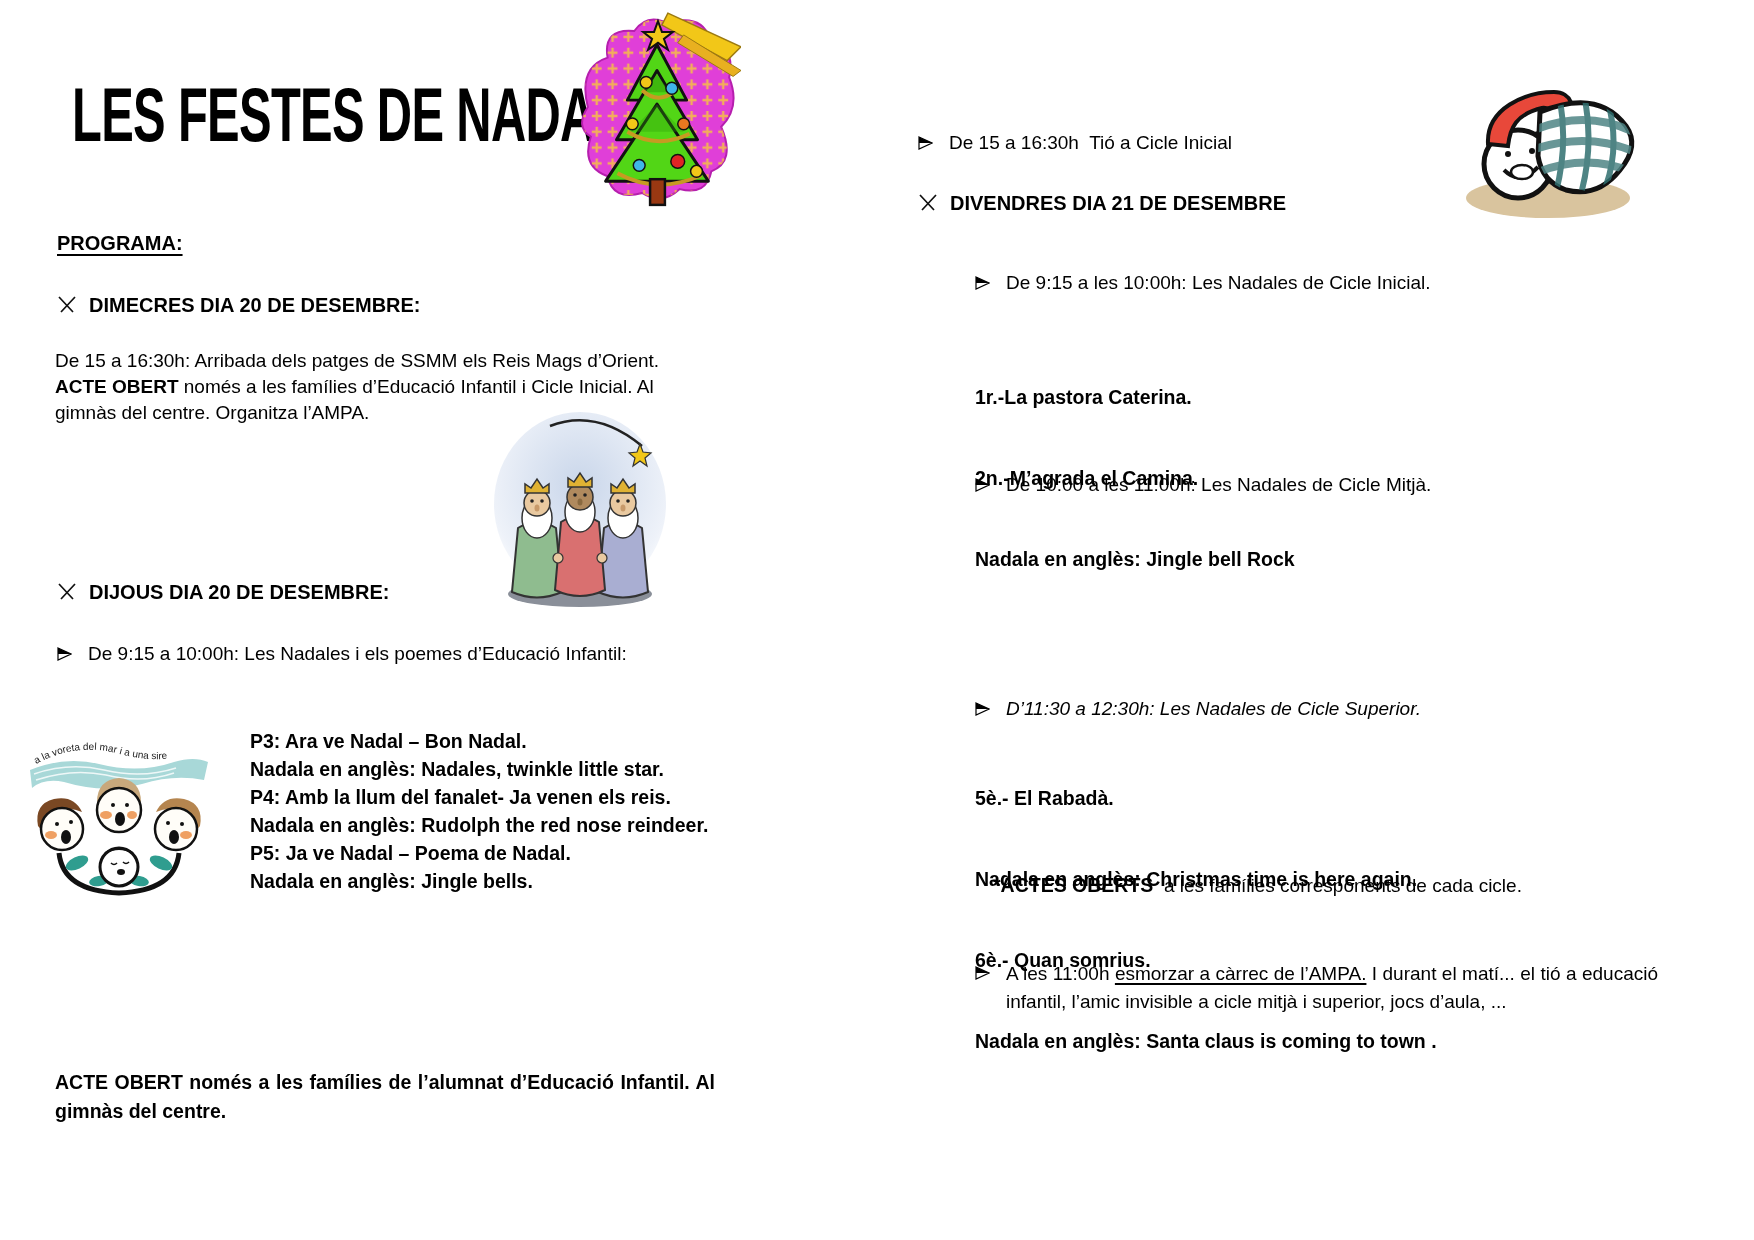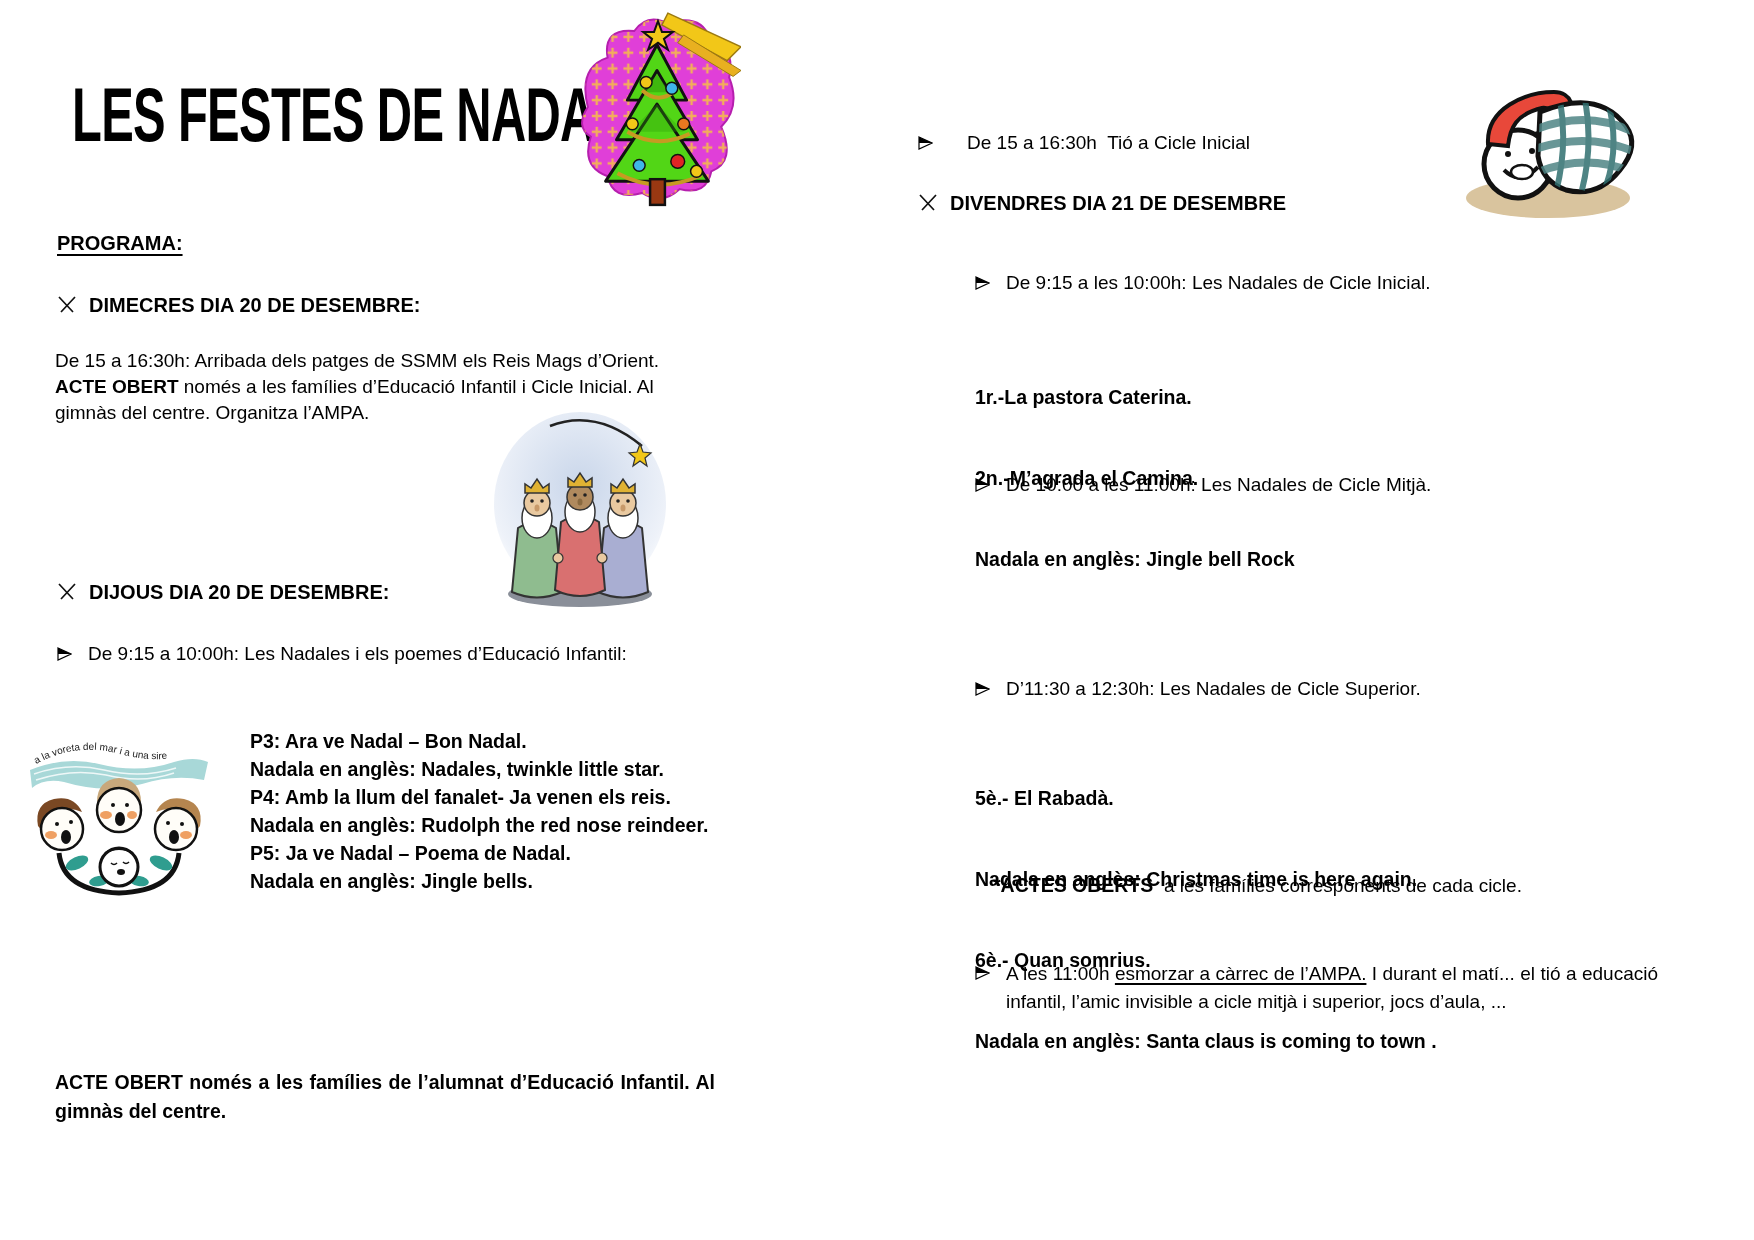--- a/index.html
+++ b/index.html
@@ -218,21 +218,21 @@
       <g>
         <path d="M92,62 Q150,38 178,76 Q192,96 172,120 Q150,148 118,140 Q94,132 90,106 Z" fill="#fff" stroke="#111" stroke-width="5"></path>
         <g clip-path="url(#bclip)" opacity=".85">
           <path d="M86,80 Q140,58 190,84 M84,100 Q140,80 192,104 M90,122 Q142,102 188,124" stroke="#4f8585" stroke-width="8" fill="none"></path>
           <path d="M112,50 Q120,96 108,142 M136,44 Q146,92 134,140 M160,52 Q172,96 158,136" stroke="#2f6f6f" stroke-width="6" fill="none"></path>
         </g>
       </g>
     </svg>
   </div>
 
-  <div class="abs bullet-row" style="left:918px;top:130px;gap:18px;">
+  <div class="abs bullet-row" style="left:918px;top:130px;">
     <span class="b-a">
       <svg width="15" height="14" viewBox="0 0 15 14">
           <polygon points="1,1 14,7 1,13" fill="#fff" stroke="#000" stroke-width="1.2"></polygon>
           <polygon points="1,1 14,7 1,7" fill="#000"></polygon>
         </svg>
     </span>
     <span class="body19 ws-pre">De 15 a 16:30h  Tió a Cicle Inicial</span>
   </div>
 
   <div class="abs bullet-row" style="left:916px;top:192px;">
@@ -262,21 +262,21 @@
   <div class="abs bullet-row" style="left:975px;top:472px;">
     <span class="b-a">
       <svg width="15" height="14" viewBox="0 0 15 14">
           <polygon points="1,1 14,7 1,13" fill="#fff" stroke="#000" stroke-width="1.2"></polygon>
           <polygon points="1,1 14,7 1,7" fill="#000"></polygon>
         </svg>
     </span>
     <span class="body19">De 10:00 a les 11:00h: Les Nadales de Cicle Mitjà.</span>
   </div>
 
-  <div class="abs bullet-row" style="left:975px;top:676px;">
+  <div class="abs bullet-row" style="left:975px;top:696px;font-style:italic;">
     <span class="b-a">
       <svg width="15" height="14" viewBox="0 0 15 14">
           <polygon points="1,1 14,7 1,13" fill="#fff" stroke="#000" stroke-width="1.2"></polygon>
           <polygon points="1,1 14,7 1,7" fill="#000"></polygon>
         </svg>
     </span>
     <span class="body19">D’11:30 a 12:30h: Les Nadales de Cicle Superior.</span>
   </div>
   <div class="abs bold195 songsR" style="left:975px;top:731px;width:730px;">
     <div>5è.- El Rabadà.</div>

